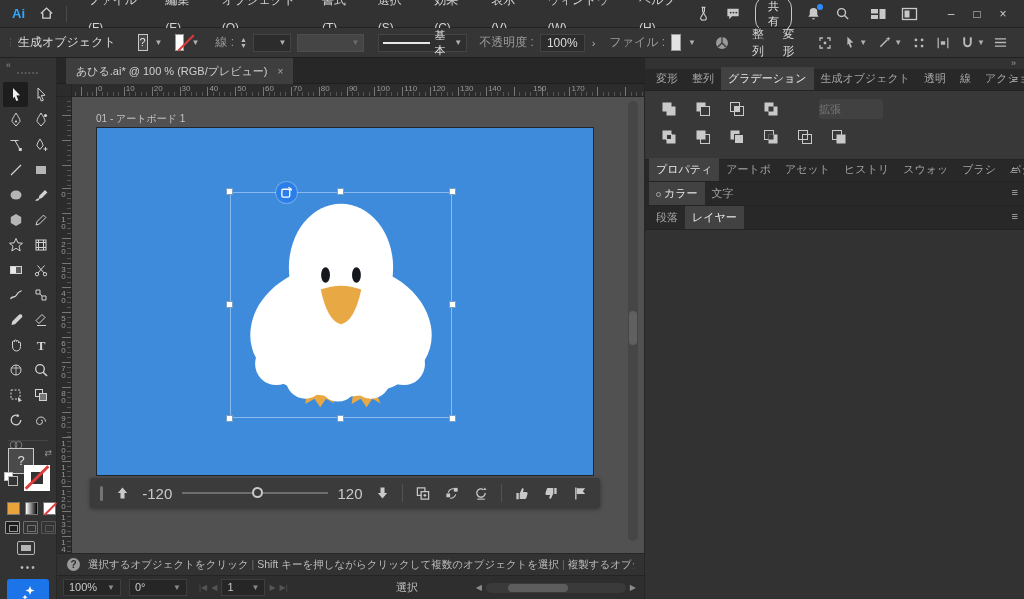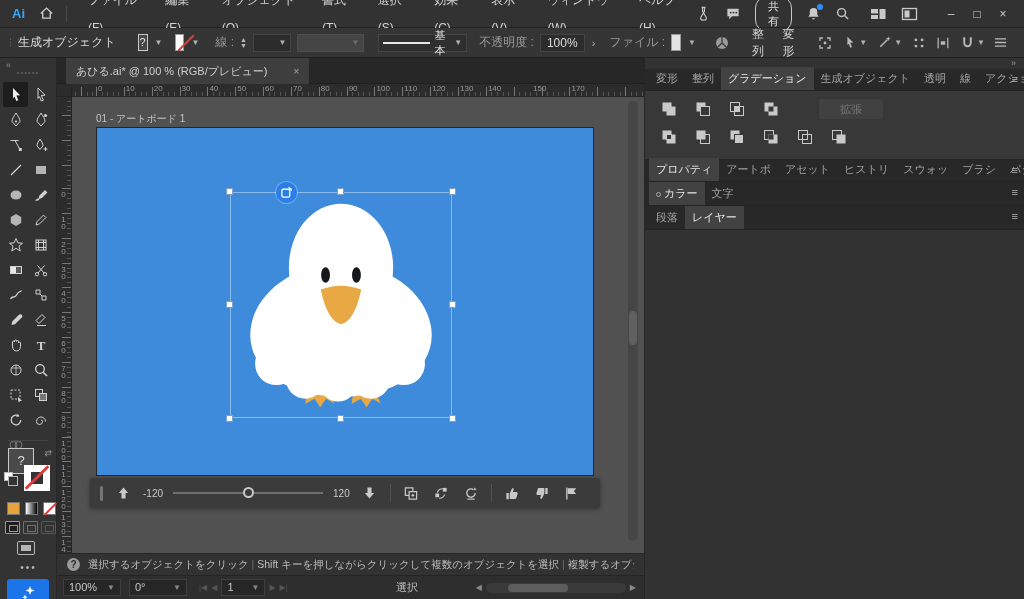--- a/index.html
+++ b/index.html
@@ -79,21 +79,21 @@
   .screen-mode { position:absolute; left:17px; top:483px; width:18px; height:14px; border:1px solid #b5b5b5; border-radius:2px; }
   .screen-mode::after { content:""; position:absolute; left:3px; top:3px; width:10px; height:6px; background:#b5b5b5; }
   .tb-more { position:absolute; left:0; top:504px; width:57px; text-align:center; color:#b9b9b9; letter-spacing:2px; font-size:10px; }
   .gen-btn { position:absolute; left:7px; top:521px; width:42px; height:27px; background:#1b74e8; border-radius:3px;
     display:flex; align-items:center; justify-content:center; }
 
   
   .docarea { position:absolute; left:57px; top:58px; width:587px; height:541px; }
   .tabbar { position:absolute; left:0; top:0; width:587px; height:26px; background:#272727; border-bottom:1px solid #1e1e1e; }
   .doctab { position:absolute; left:9px; top:0; height:26px; background:#3e3e3e; display:flex; align-items:center;
-    gap:26px; padding:0 10px; font-size:11px; color:#cfcfcf; }
+    gap:10px; padding:0 10px; font-size:11px; color:#cfcfcf; }
   .doctab .x { color:#aaa; font-size:10px; }
   .rulerH { position:absolute; left:15px; top:26px; width:572px; height:13px; background:#2c2c2c; overflow:hidden;
     border-bottom:1px solid #242424; }
   .rulerH .tickminor { position:absolute; left:0; bottom:0; width:100%; height:4px;
     background:repeating-linear-gradient(90deg,#555 0 1px,transparent 1px 5.57px); background-position-x:24px; }
   .rulerH .tickmajor { position:absolute; left:0; bottom:0; width:100%; height:9px;
     background:repeating-linear-gradient(90deg,#777 0 1px,transparent 1px 27.85px); background-position-x:24px; }
   .rulerH span { position:absolute; top:0; font-size:8px; color:#9a9a9a; }
   .ruler-corner { position:absolute; left:0; top:26px; width:15px; height:13px; background:#2c2c2c;
     border-right:1px solid #242424; border-bottom:1px solid #242424; }
@@ -110,21 +110,21 @@
 
   .duck-wrap { position:absolute; left:133px; top:64px; width:222px; height:226px; }
   .selbox { position:absolute; left:0; top:0; width:222px; height:226px; border:1px solid rgba(200,224,250,.55); }
   .handle { position:absolute; width:7px; height:7px; background:#fff; border:1px solid #7d9fc4; }
   .gen-badge { position:absolute; left:46px; top:-10px; width:21px; height:21px; border-radius:50%;
     background:#2b7de9; display:flex; align-items:center; justify-content:center; box-shadow:0 0 0 1px rgba(255,255,255,.25); }
 
   .genbar { position:absolute; left:18px; top:381px; width:510px; height:30px; background:#3b3b3b; border-radius:3px;
     box-shadow:0 1px 4px rgba(0,0,0,.4); display:flex; align-items:center; gap:10px; padding:0 10px; }
   .gb-handle { width:3px; height:15px; background:#757575; border-radius:2px; }
-  .gb-num { font-size:10px; color:#c9c9c9; }
+  .gb-num { font-size:15px; color:#c9c9c9; }
   .gb-slider { position:relative; width:150px; height:14px; }
   .gb-slider .track { position:absolute; left:0; top:6px; width:100%; height:2px; background:#6e6e6e; }
   .gb-slider .knob { position:absolute; left:70px; top:1px; width:11px; height:11px; border-radius:50%;
     border:2px solid #c9c9c9; background:#3b3b3b; }
   .gb-sep { width:1px; height:18px; background:#525252; }
   .gb-icon { display:flex; align-items:center; justify-content:center; width:20px; }
 
   .vscroll { position:absolute; left:556px; top:4px; width:10px; height:440px; background:#464646; border-radius:5px; }
   .vscroll .thumb { position:absolute; left:1px; top:210px; width:8px; height:34px; background:#606060; border-radius:4px; }
 
@@ -154,21 +154,21 @@
     border-bottom:1px solid #232323; padding-left:4px; }
   .ptab { font-size:11px; color:#a5a5a5; padding:4px 7px; white-space:nowrap; }
   .ptab.active { background:#424242; color:#e8e8e8; }
   .ptab .pre-dot { display:inline-block; width:5px; height:5px; border:1px solid #a5a5a5; border-radius:50%; margin-right:3px; vertical-align:middle; }
   .tab-menu { position:absolute; right:6px; top:4px; color:#b5b5b5; font-size:11px; letter-spacing:0; }
   .pf-body { background:#383838; padding:8px 12px 10px; border-bottom:1px solid #242424; }
   .pf-label { font-size:11px; color:#cfcfcf; margin:4px 0 6px; }
   .pf-row { display:flex; align-items:center; gap:10px; margin-bottom:8px; }
   .pf-btn { width:24px; height:20px; display:flex; align-items:center; justify-content:center; border-radius:2px; }
   .expand-btn { margin-left:26px; width:64px; height:20px; background:#414141; border-radius:3px; color:#7a7a7a;
-    font-size:11px; text-align:center; line-height:20px; }
+    font-size:11px; line-height:20px; }
   .rp-body { height:300px; background:#323232; }
 </style>
 </head>
 <body>
 
 <div class="app">
 
   <div class="menubar">
     <span class="ai-logo">Ai</span>
     <span class="home-btn">

